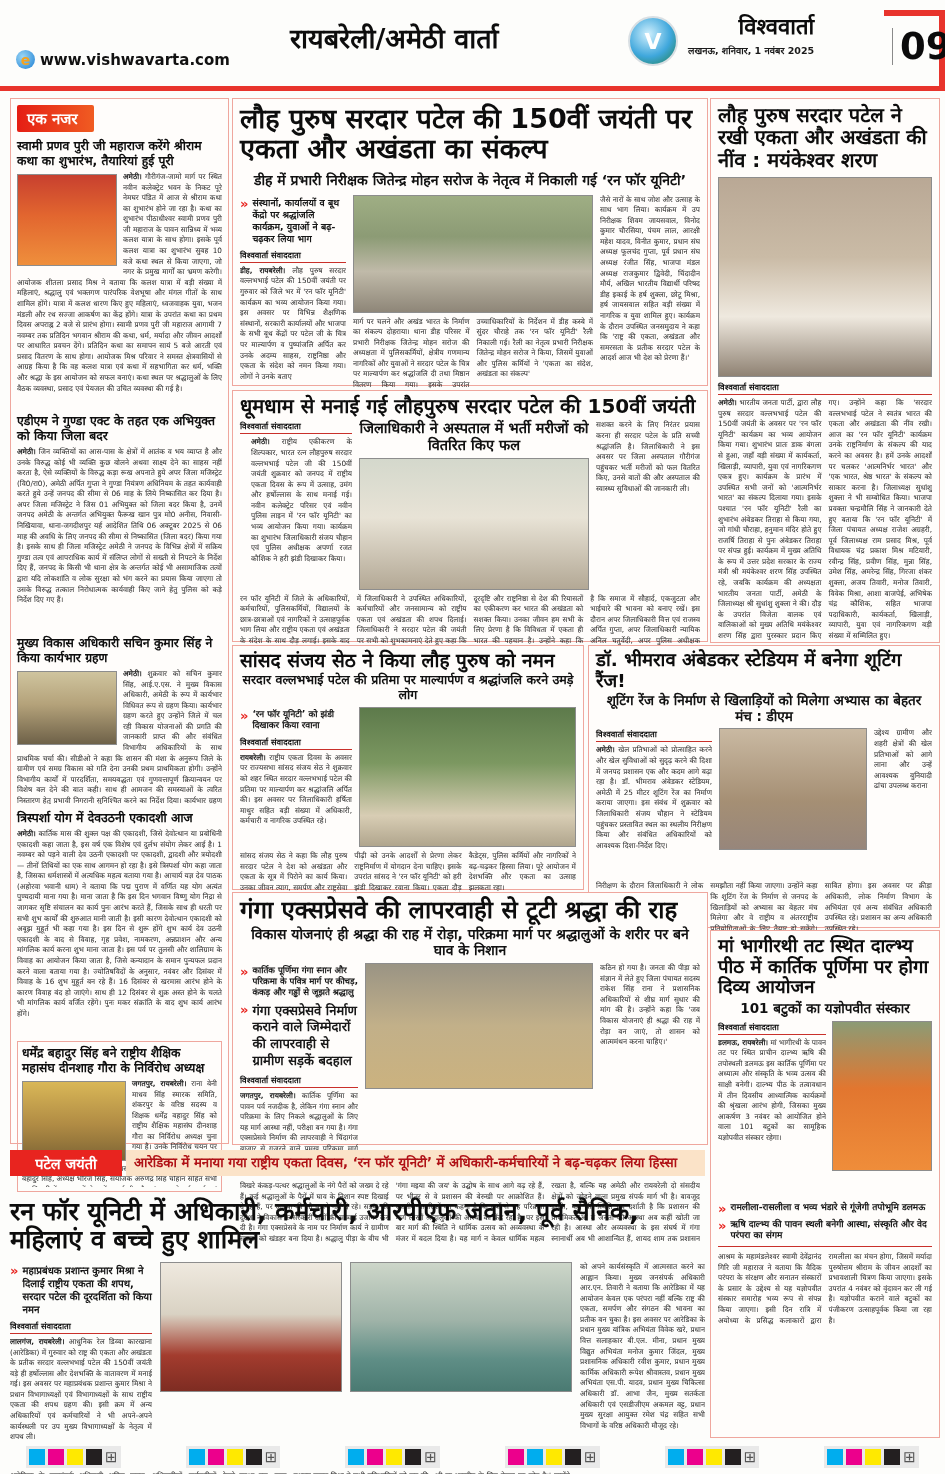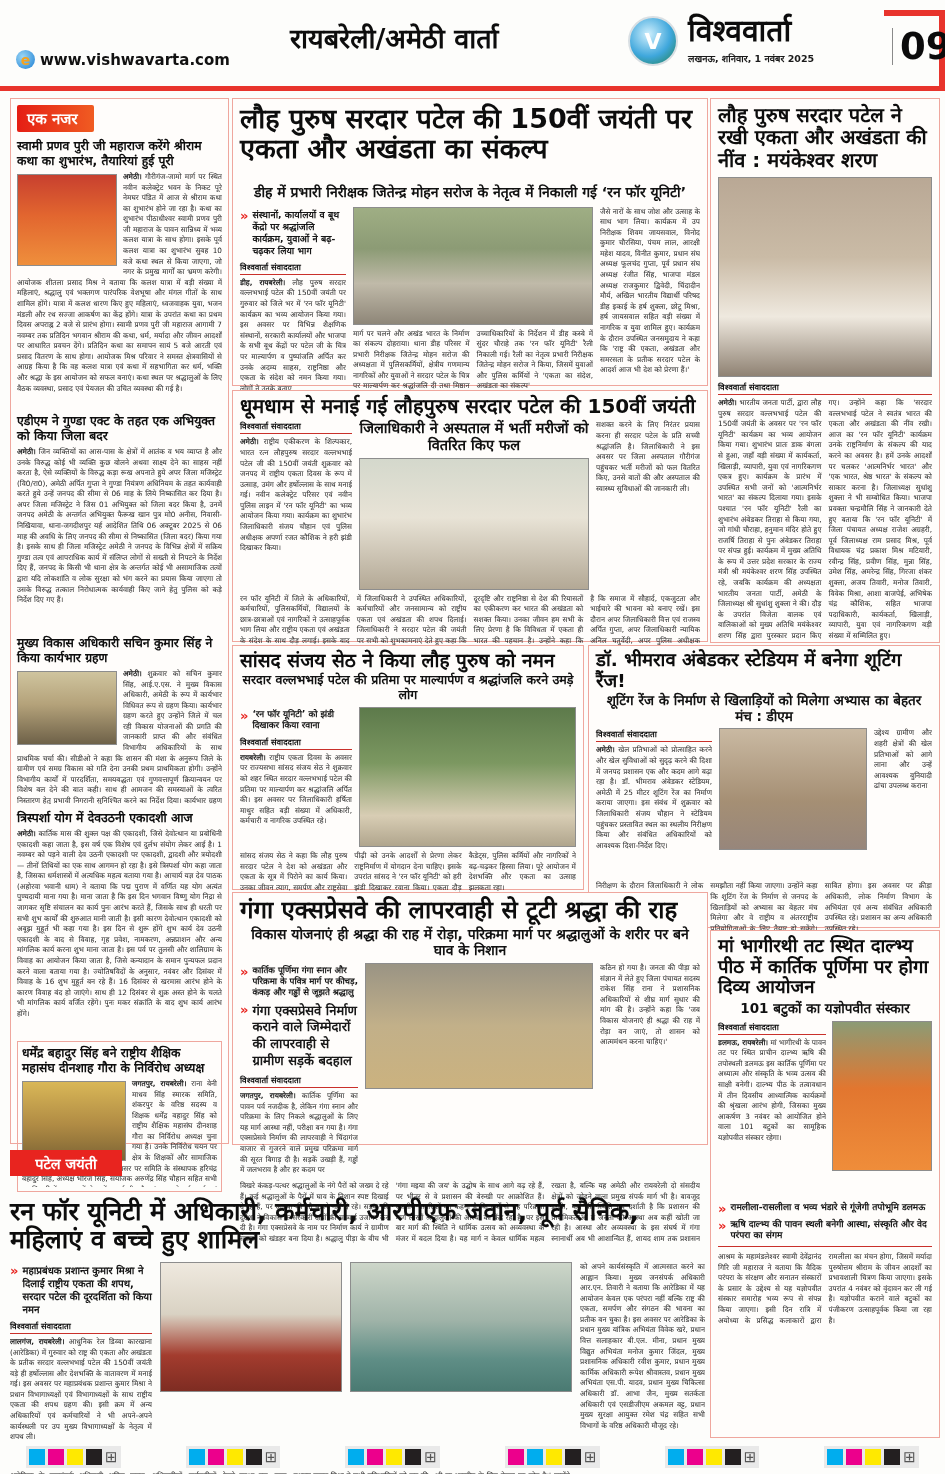--- a/index.html
+++ b/index.html
@@ -18,21 +18,21 @@
   .btxt{font-weight:bold;font-size:9.3px;line-height:1.3;color:#171717;}
   .rule-red{position:absolute;left:0;right:0;height:5px;background:#e8342c;}
   .photo{border:1px solid #8d8d8d;box-sizing:border-box;flex:0 0 auto;}
   .cols2{column-count:2;column-gap:7px;}
   .cols3{column-count:3;column-gap:7px;}
   .cols4{column-count:4;column-gap:7px;}
   
   .site{font-weight:bold;font-size:15px;color:#111;display:flex;align-items:center;gap:5px;}
   .ie-icon{width:19px;height:19px;border-radius:50%;background:radial-gradient(circle at 35% 35%,#9ad6f5,#1c7fd4);
            color:#f6a21d;font-weight:bold;font-size:14px;display:flex;align-items:center;justify-content:center;}
-  .brand{font-weight:bold;font-size:30px;color:#0c0c0c;line-height:1;}
+  .brand{font-weight:bold;font-size:22px;color:#0c0c0c;line-height:1;text-align:right;}
   .logo-globe{width:46px;height:46px;border-radius:50%;background:radial-gradient(circle at 40% 35%,#cfeffd,#3fa7dc 55%,#1f7f4c);
               display:flex;align-items:center;justify-content:center;color:#fff;font-weight:bold;font-size:22px;
               border:2px solid #d9dfe3;}
   .pageno{font-weight:bold;font-size:37px;color:#0b0b0b;line-height:1;}
   
   .eknbar{display:inline-block;background:linear-gradient(90deg,#e51e14,#f05c22);color:#fff;
           font-weight:bold;font-size:15px;padding:3px 16px 4px 10px;border-radius:2px;}
   .ln-h{font-weight:bold;font-size:12.3px;line-height:1.22;margin:7px 0 3px 0;color:#0e0e0e;}
   .ln-ph{float:left;margin:2px 6px 2px 0;}
   
@@ -125,21 +125,21 @@
     <div class="bt" style="height:108px;">
       <div class="photo ln-ph ph-garland" style="width:104px;height:80px;"></div>
       <span class="dl">जगतपुर, रायबरेली।</span>
       <span>राना बेनी माधव सिंह स्मारक समिति, शंकरपुर के वरिष्ठ सदस्य व शिक्षक धर्मेंद्र बहादुर सिंह को राष्ट्रीय शैक्षिक महासंघ दीनशाह गौरा का निर्विरोध अध्यक्ष चुना गया है। उनके निर्विरोध चयन पर क्षेत्र के शिक्षकों और सामाजिक संगठनों में हर्ष का माहौल है। इस अवसर पर समिति के संस्थापक हरिचंद्र बहादुर सिंह, अध्यक्ष भीरज सिंह, संयोजक अरुणेंद्र सिंह चौहान सहित सभी पदाधिकारियों व सदस्यों ने उन्हें बधाई दी और संगठन को नई उर्जा एवं दिशा प्रदान करने की आशा व्यक्त की।</span>
     </div>
   </div>
 </div>
 
 <div class="box" style="left:232px;top:98px;width:476px;height:288px;padding:5px 7px;">
   <div class="hl" style="font-size:27px;">लौह पुरुष सरदार पटेल की 150वीं जयंती पर एकता और अखंडता का संकल्प</div>
-  <div class="sub" style="font-size:14px;margin-top:20px;">डीह में प्रभारी निरीक्षक जितेन्द्र मोहन सरोज के नेतृत्व में निकाली गई ‘रन फॉर यूनिटी’</div>
+  <div class="sub" style="font-size:14px;margin-top:8px;">डीह में प्रभारी निरीक्षक जितेन्द्र मोहन सरोज के नेतृत्व में निकाली गई ‘रन फॉर यूनिटी’</div>
   <div style="display:flex;gap:7px;margin-top:6px;">
     <div style="flex:0 0 106px;">
       <div class="bullet">
         <span class="bmark">»</span>
         <span class="btxt">संस्थानों, कार्यालयों व बूथ केंद्रो पर श्रद्धांजलि कार्यक्रम, युवाओं ने बढ़-चढ़कर लिया भाग</span>
       </div>
       <div class="byline">विश्ववार्ता संवाददाता</div>
       <div class="bt" style="height:150px;">
         <span class="dl">डीह, रायबरेली।</span>
         <span>लौह पुरुष सरदार वल्लभभाई पटेल की 150वीं जयंती पर गुरुवार को जिले भर में 'रन फॉर यूनिटी' कार्यक्रम का भव्य आयोजन किया गया। इस अवसर पर विभिन्न शैक्षणिक संस्थानों, सरकारी कार्यालयों और भाजपा के सभी बूथ केंद्रों पर पटेल जी के चित्र पर माल्यार्पण व पुष्पांजलि अर्पित कर उनके अदम्य साहस, राष्ट्रनिष्ठा और एकता के संदेश को नमन किया गया। लोगों ने उनके बताए</span>
@@ -161,21 +161,21 @@
     <span class="dl">अमेठी।</span>
     <span>भारतीय जनता पार्टी, द्वारा लौह पुरुष सरदार वल्लभभाई पटेल की 150वीं जयंती के अवसर पर 'रन फॉर यूनिटी' कार्यक्रम का भव्य आयोजन किया गया। शुभारंभ प्रातः डाक बंगला से हुआ, जहाँ बड़ी संख्या में कार्यकर्ता, खिलाड़ी, व्यापारी, युवा एवं नागरिकगण एकत्र हुए। कार्यक्रम के प्रारंभ में उपस्थित सभी जनों को 'आत्मनिर्भर भारत' का संकल्प दिलाया गया। इसके पश्चात 'रन फॉर यूनिटी' रैली का शुभारंभ अंबेडकर तिराहा से किया गया, जो गांधी चौराहा, हनुमान मंदिर होते हुए राजर्षि तिराहा से पुनः अंबेडकर तिराहा पर संपन्न हुई। कार्यक्रम में मुख्य अतिथि के रूप में उत्तर प्रदेश सरकार के राज्य मंत्री श्री मयंकेश्वर शरण सिंह उपस्थित रहे, जबकि कार्यक्रम की अध्यक्षता भारतीय जनता पार्टी, अमेठी के जिलाध्यक्ष श्री सुधांशु शुक्ला ने की। दौड़ के उपरांत विजेता बालक एवं बालिकाओं को मुख्य अतिथि मयंकेश्वर शरण सिंह द्वारा पुरस्कार प्रदान किए गए। उन्होंने कहा कि 'सरदार वल्लभभाई पटेल ने स्वतंत्र भारत की एकता और अखंडता की नींव रखी। आज का 'रन फॉर यूनिटी' कार्यक्रम उनके राष्ट्रनिर्माण के संकल्प की याद करने का अवसर है। हमें उनके आदर्शों पर चलकर 'आत्मनिर्भर भारत' और 'एक भारत, श्रेष्ठ भारत' के संकल्प को साकार करना है। जिलाध्यक्ष सुधांशु शुक्ला ने भी सम्बोधित किया। भाजपा प्रवक्ता चन्द्रमौलि सिंह ने जानकारी देते हुए बताया कि 'रन फॉर यूनिटी' में जिला पंचायत अध्यक्ष राजेश अग्रहरी, पूर्व जिलाध्यक्ष राम प्रसाद मिश्र, पूर्व विधायक चंद्र प्रकाश मिश्र मटियारी, रवीन्द्र सिंह, प्रवीण सिंह, मुन्ना सिंह, उमेश सिंह, अमरेन्द्र सिंह, गिरजा शंकर शुक्ला, अजय तिवारी, मनोज तिवारी, विवेक मिश्रा, आशा बाजपेई, अभिषेक चंद्र कौशिक, सहित भाजपा पदाधिकारी, कार्यकर्ता, खिलाड़ी, व्यापारी, युवा एवं नागरिकगण बड़ी संख्या में सम्मिलित हुए।</span>
   </div>
 </div>
 
 <div class="box" style="left:232px;top:390px;width:476px;height:252px;padding:4px 7px;">
   <div class="hl" style="font-size:20px;">धूमधाम से मनाई गई लौहपुरुष सरदार पटेल की 150वीं जयंती</div>
   <div style="display:flex;gap:7px;margin-top:3px;">
     <div style="flex:0 0 112px;">
       <div class="byline" style="margin-top:0;">विश्ववार्ता संवाददाता</div>
-      <div class="bt" style="height:148px;">
+      <div class="bt" style="height:148px;margin-left:11px;">
         <span class="dl">अमेठी।</span>
         <span>राष्ट्रीय एकीकरण के शिल्पकार, भारत रत्न लौहपुरुष सरदार वल्लभभाई पटेल जी की 150वीं जयंती शुक्रवार को जनपद में राष्ट्रीय एकता दिवस के रूप में उत्साह, उमंग और हर्षोल्लास के साथ मनाई गई। नवीन कलेक्ट्रेट परिसर एवं नवीन पुलिस लाइन में 'रन फॉर यूनिटी' का भव्य आयोजन किया गया। कार्यक्रम का शुभारंभ जिलाधिकारी संजय चौहान एवं पुलिस अधीक्षक अपर्णा रजत कौशिक ने हरी झंडी दिखाकर किया।</span>
       </div>
     </div>
     <div style="flex:0 0 230px;">
       <div class="sub" style="font-size:14.5px;">जिलाधिकारी ने अस्पताल में भर्ती मरीजों को वितरित किए फल</div>
       <div class="photo ph-flagoff" style="width:230px;height:132px;margin-top:4px;"></div>
     </div>
     <div class="bt" style="flex:1;height:168px;">सशक्त करने के लिए निरंतर प्रयास करना ही सरदार पटेल के प्रति सच्ची श्रद्धांजलि है। जिलाधिकारी ने इस अवसर पर जिला अस्पताल गौरीगंज पहुंचकर भर्ती मरीजों को फल वितरित किए, उनसे बातों की और अस्पताल की स्वास्थ्य सुविधाओं की जानकारी ली।</div>
   </div>
@@ -265,20 +265,21 @@
     <span class="bmark">»</span>
     <span class="btxt" style="font-size:9px;">ऋषि दाल्भ्य की पावन स्थली बनेगी आस्था, संस्कृति और वेद परंपरा का संगम</span>
   </div>
   <div style="border-bottom:1.6px solid #c9302a;margin:3px 0 5px 0;"></div>
   <div class="bt cols2" style="height:198px;">आश्रम के महामंडलेश्वर स्वामी देवेंद्रानंद गिरि जी महाराज ने बताया कि वैदिक परंपरा के संरक्षण और सनातन संस्कारों के प्रसार के उद्देश्य से यह यज्ञोपवीत संस्कार समारोह भव्य रूप से संपन्न किया जाएगा। इसी दिन रात्रि में अयोध्या के प्रसिद्ध कलाकारों द्वारा रामलीला का मंचन होगा, जिसमें मर्यादा पुरुषोत्तम श्रीराम के जीवन आदर्शों का प्रभावशाली चित्रण किया जाएगा। इसके उपरांत 4 नवंबर को वृंदावन कर ली गई है। यज्ञोपवीत कराने वाले बटुकों का पंजीकरण उत्साहपूर्वक किया जा रहा है।</div>
 </div>
 
 <div class="abs" style="left:10px;top:1150px;width:695px;height:288px;">
   <div style="display:flex;height:26px;gap:4px;">
     <div class="badge">पटेल जयंती</div>
+    <div class="kicker">आरेडिका में मनाया गया राष्ट्रीय एकता दिवस, ‘रन फॉर यूनिटी’ में अधिकारी-कर्मचारियों ने बढ़-चढ़कर लिया हिस्सा</div>
   </div>
   <div class="hl" style="font-size:25px;margin-top:22px;">रन फॉर यूनिटी में अधिकारी, कर्मचारी, आरपीएफ जवान, पूर्व सैनिक, महिलाएं व बच्चे हुए शामिल</div>
   <div style="display:flex;gap:8px;margin-top:8px;">
     <div style="flex:0 0 142px;">
       <div class="bullet">
         <span class="bmark">»</span>
         <span class="btxt" style="font-size:10px;">महाप्रबंधक प्रशान्त कुमार मिश्रा ने दिलाई राष्ट्रीय एकता की शपथ, सरदार पटेल की दूरदर्शिता को किया नमन</span>
       </div>
       <div class="byline">विश्ववार्ता संवाददाता</div>
       <div class="bt" style="height:128px;">

